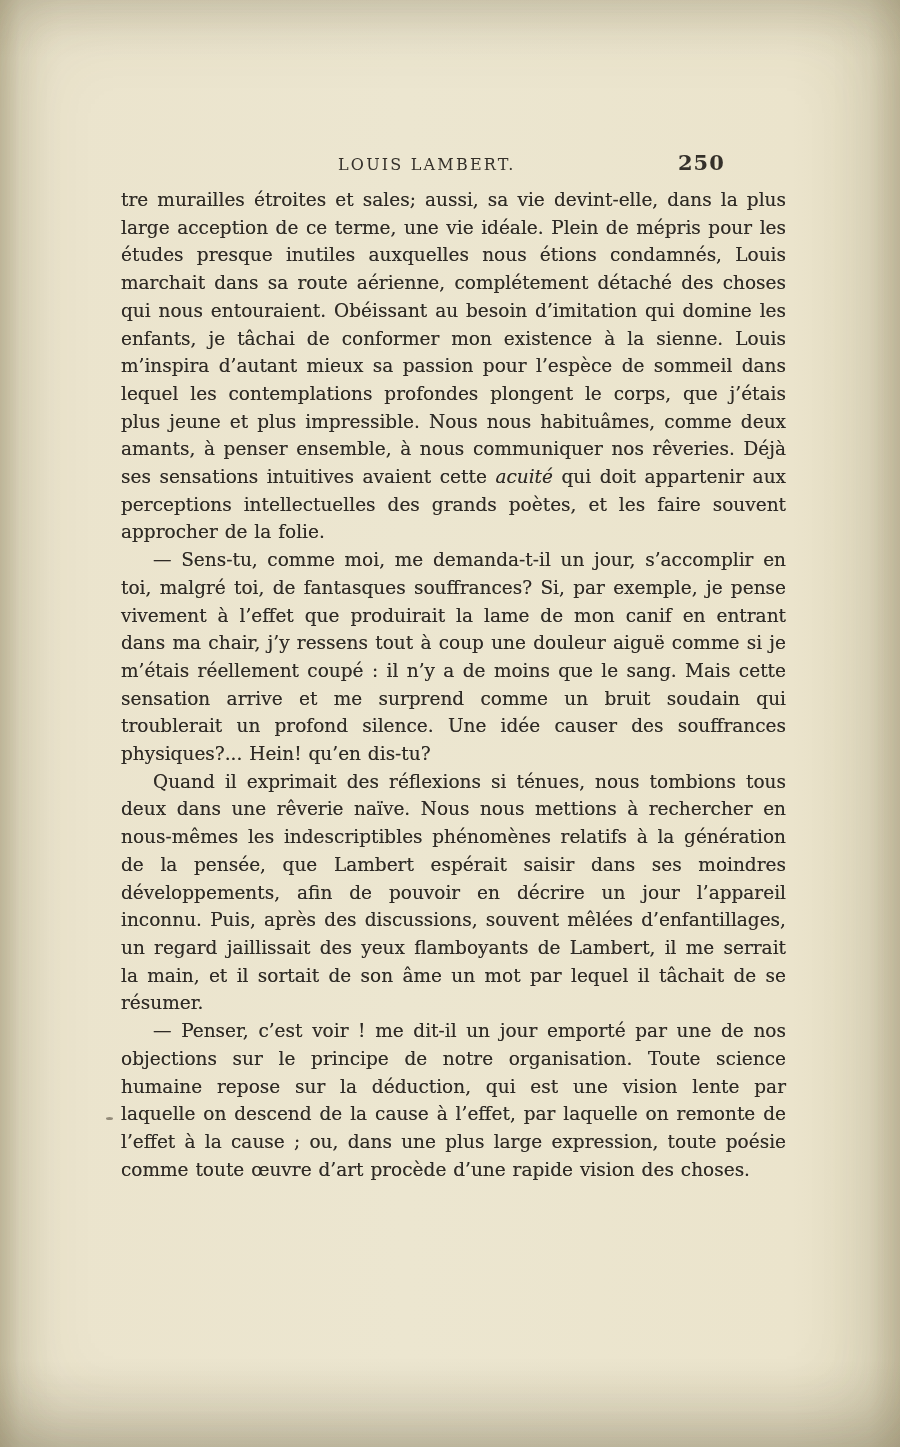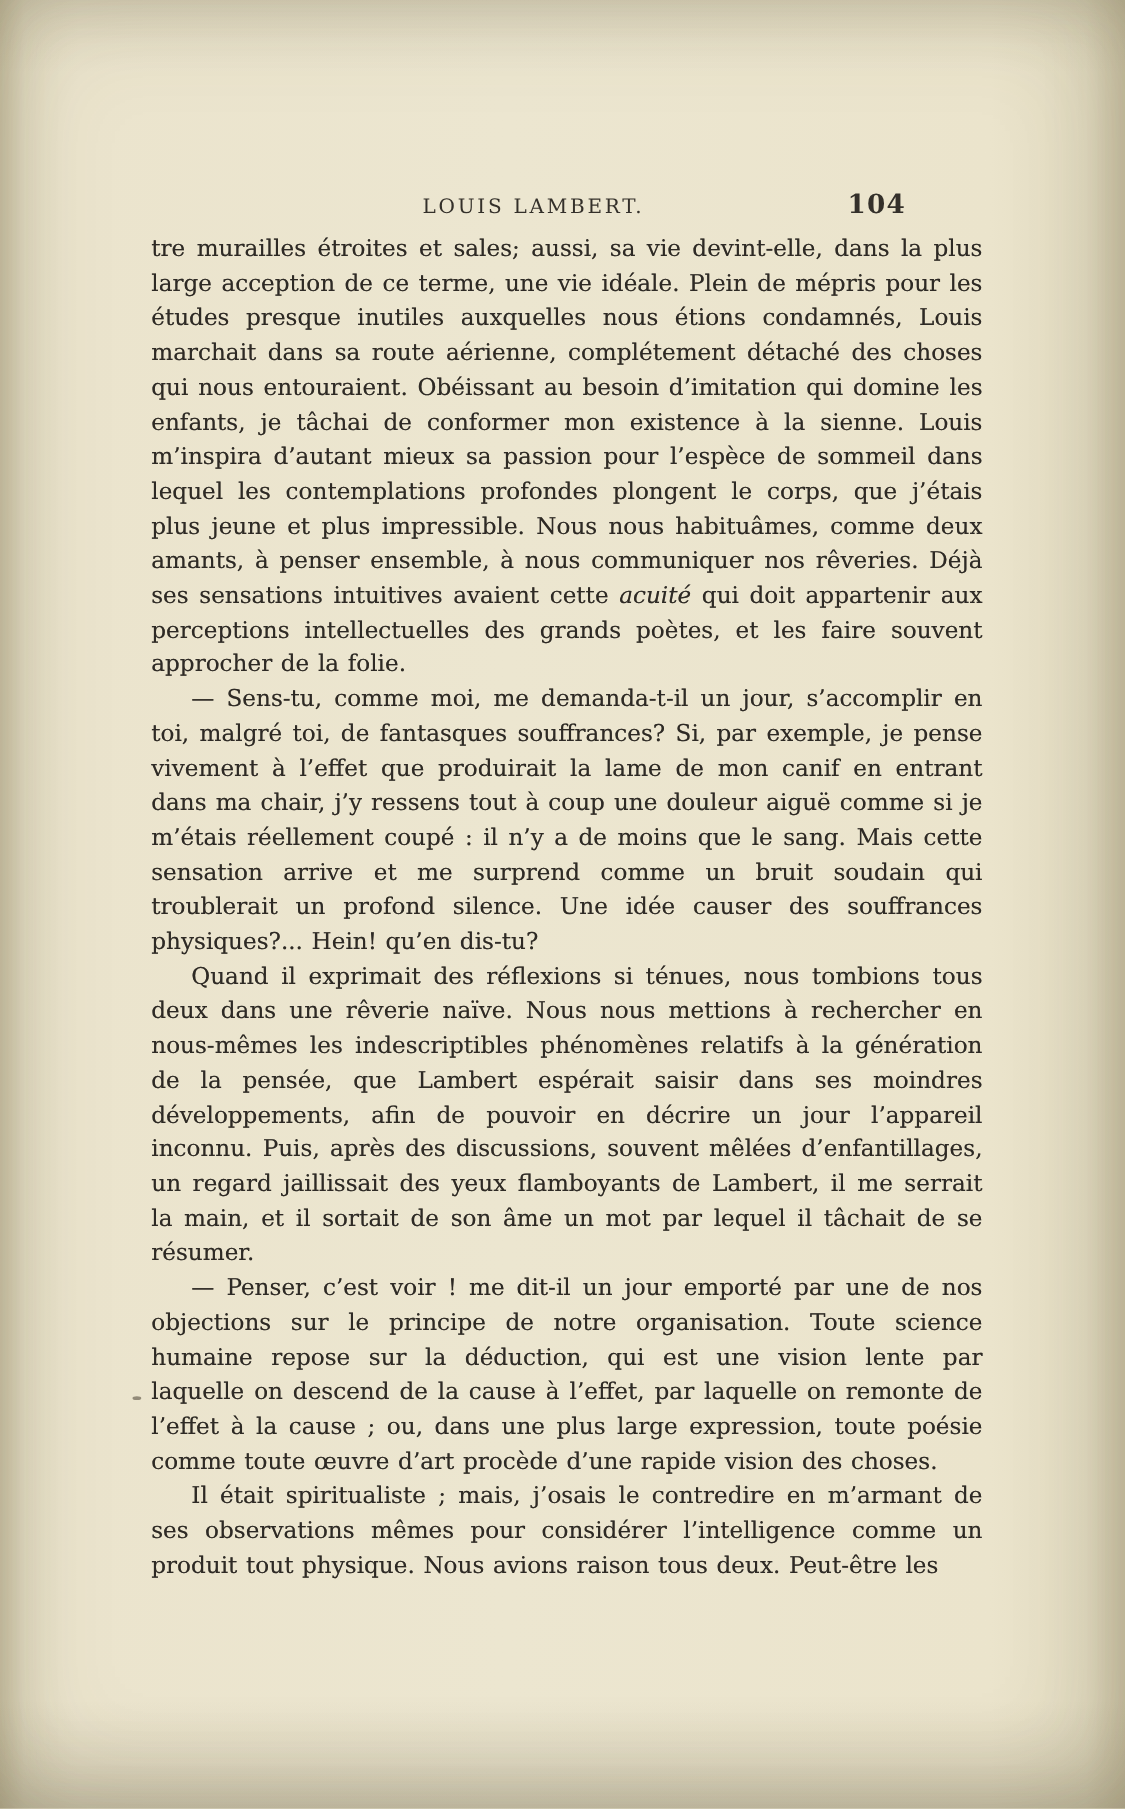--- a/index.html
+++ b/index.html
@@ -85,33 +85,32 @@
     pointer-events: none;
   }
 </style>
 </head>
 <body>
 
 <div class="page">
 
   <header class="running-head">
     <span class="running-title">LOUIS LAMBERT.</span>
-    <span class="folio">104</span>
+    <span class="folio">250</span>
   </header>
 
   <main class="text-block">
 
     <p class="para no-indent"><span>tre murailles étroites et sales; aussi, sa vie devint-elle, dans la plus large acception de ce terme, une vie idéale. Plein de mépris pour les études presque inutiles auxquelles nous étions condamnés, Louis marchait dans sa route aérienne, complétement détaché des choses qui nous entouraient. Obéissant au besoin d’imitation qui domine les enfants, je tâchai de conformer mon existence à la sienne. Louis m’inspira d’autant mieux sa passion pour l’espèce de sommeil dans lequel les contemplations profondes plongent le corps, que j’étais plus jeune et plus impressible. Nous nous habituâmes, comme deux amants, à penser ensemble, à nous communiquer nos rêveries. Déjà ses sensations intuitives avaient cette </span><em class="ital">acuité</em><span> qui doit appartenir aux perceptions intellectuelles des grands poètes, et les faire souvent approcher de la folie.</span></p>
 
     <p class="para">— Sens-tu, comme moi, me demanda-t-il un jour, s’accomplir en toi, malgré toi, de fantasques souffrances? Si, par exemple, je pense vivement à l’effet que produirait la lame de mon canif en entrant dans ma chair, j’y ressens tout à coup une douleur aiguë comme si je m’étais réellement coupé : il n’y a de moins que le sang. Mais cette sensation arrive et me surprend comme un bruit soudain qui troublerait un profond silence. Une idée causer des souffrances physiques?... Hein! qu’en dis-tu?</p>
 
     <p class="para">Quand il exprimait des réflexions si ténues, nous tombions tous deux dans une rêverie naïve. Nous nous mettions à rechercher en nous-mêmes les indescriptibles phénomènes relatifs à la génération de la pensée, que Lambert espérait saisir dans ses moindres développements, afin de pouvoir en décrire un jour l’appareil inconnu. Puis, après des discussions, souvent mêlées d’enfantillages, un regard jaillissait des yeux flamboyants de Lambert, il me serrait la main, et il sortait de son âme un mot par lequel il tâchait de se résumer.</p>
 
     <p class="para">— Penser, c’est voir ! me dit-il un jour emporté par une de nos objections sur le principe de notre organisation. Toute science humaine repose sur la déduction, qui est une vision lente par laquelle on descend de la cause à l’effet, par laquelle on remonte de l’effet à la cause ; ou, dans une plus large expression, toute poésie comme toute œuvre d’art procède d’une rapide vision des choses.</p>
 
-    <p class="para">Il était spiritualiste ; mais, j’osais le contredire en m’armant de ses observations mêmes pour considérer l’intelligence comme un produit tout physique. Nous avions raison tous deux. Peut-être les</p>
 
   </main>
 
   <div class="artifact"></div>
   <div class="vignette"></div>
 
 </div>
 
 </body></html>

